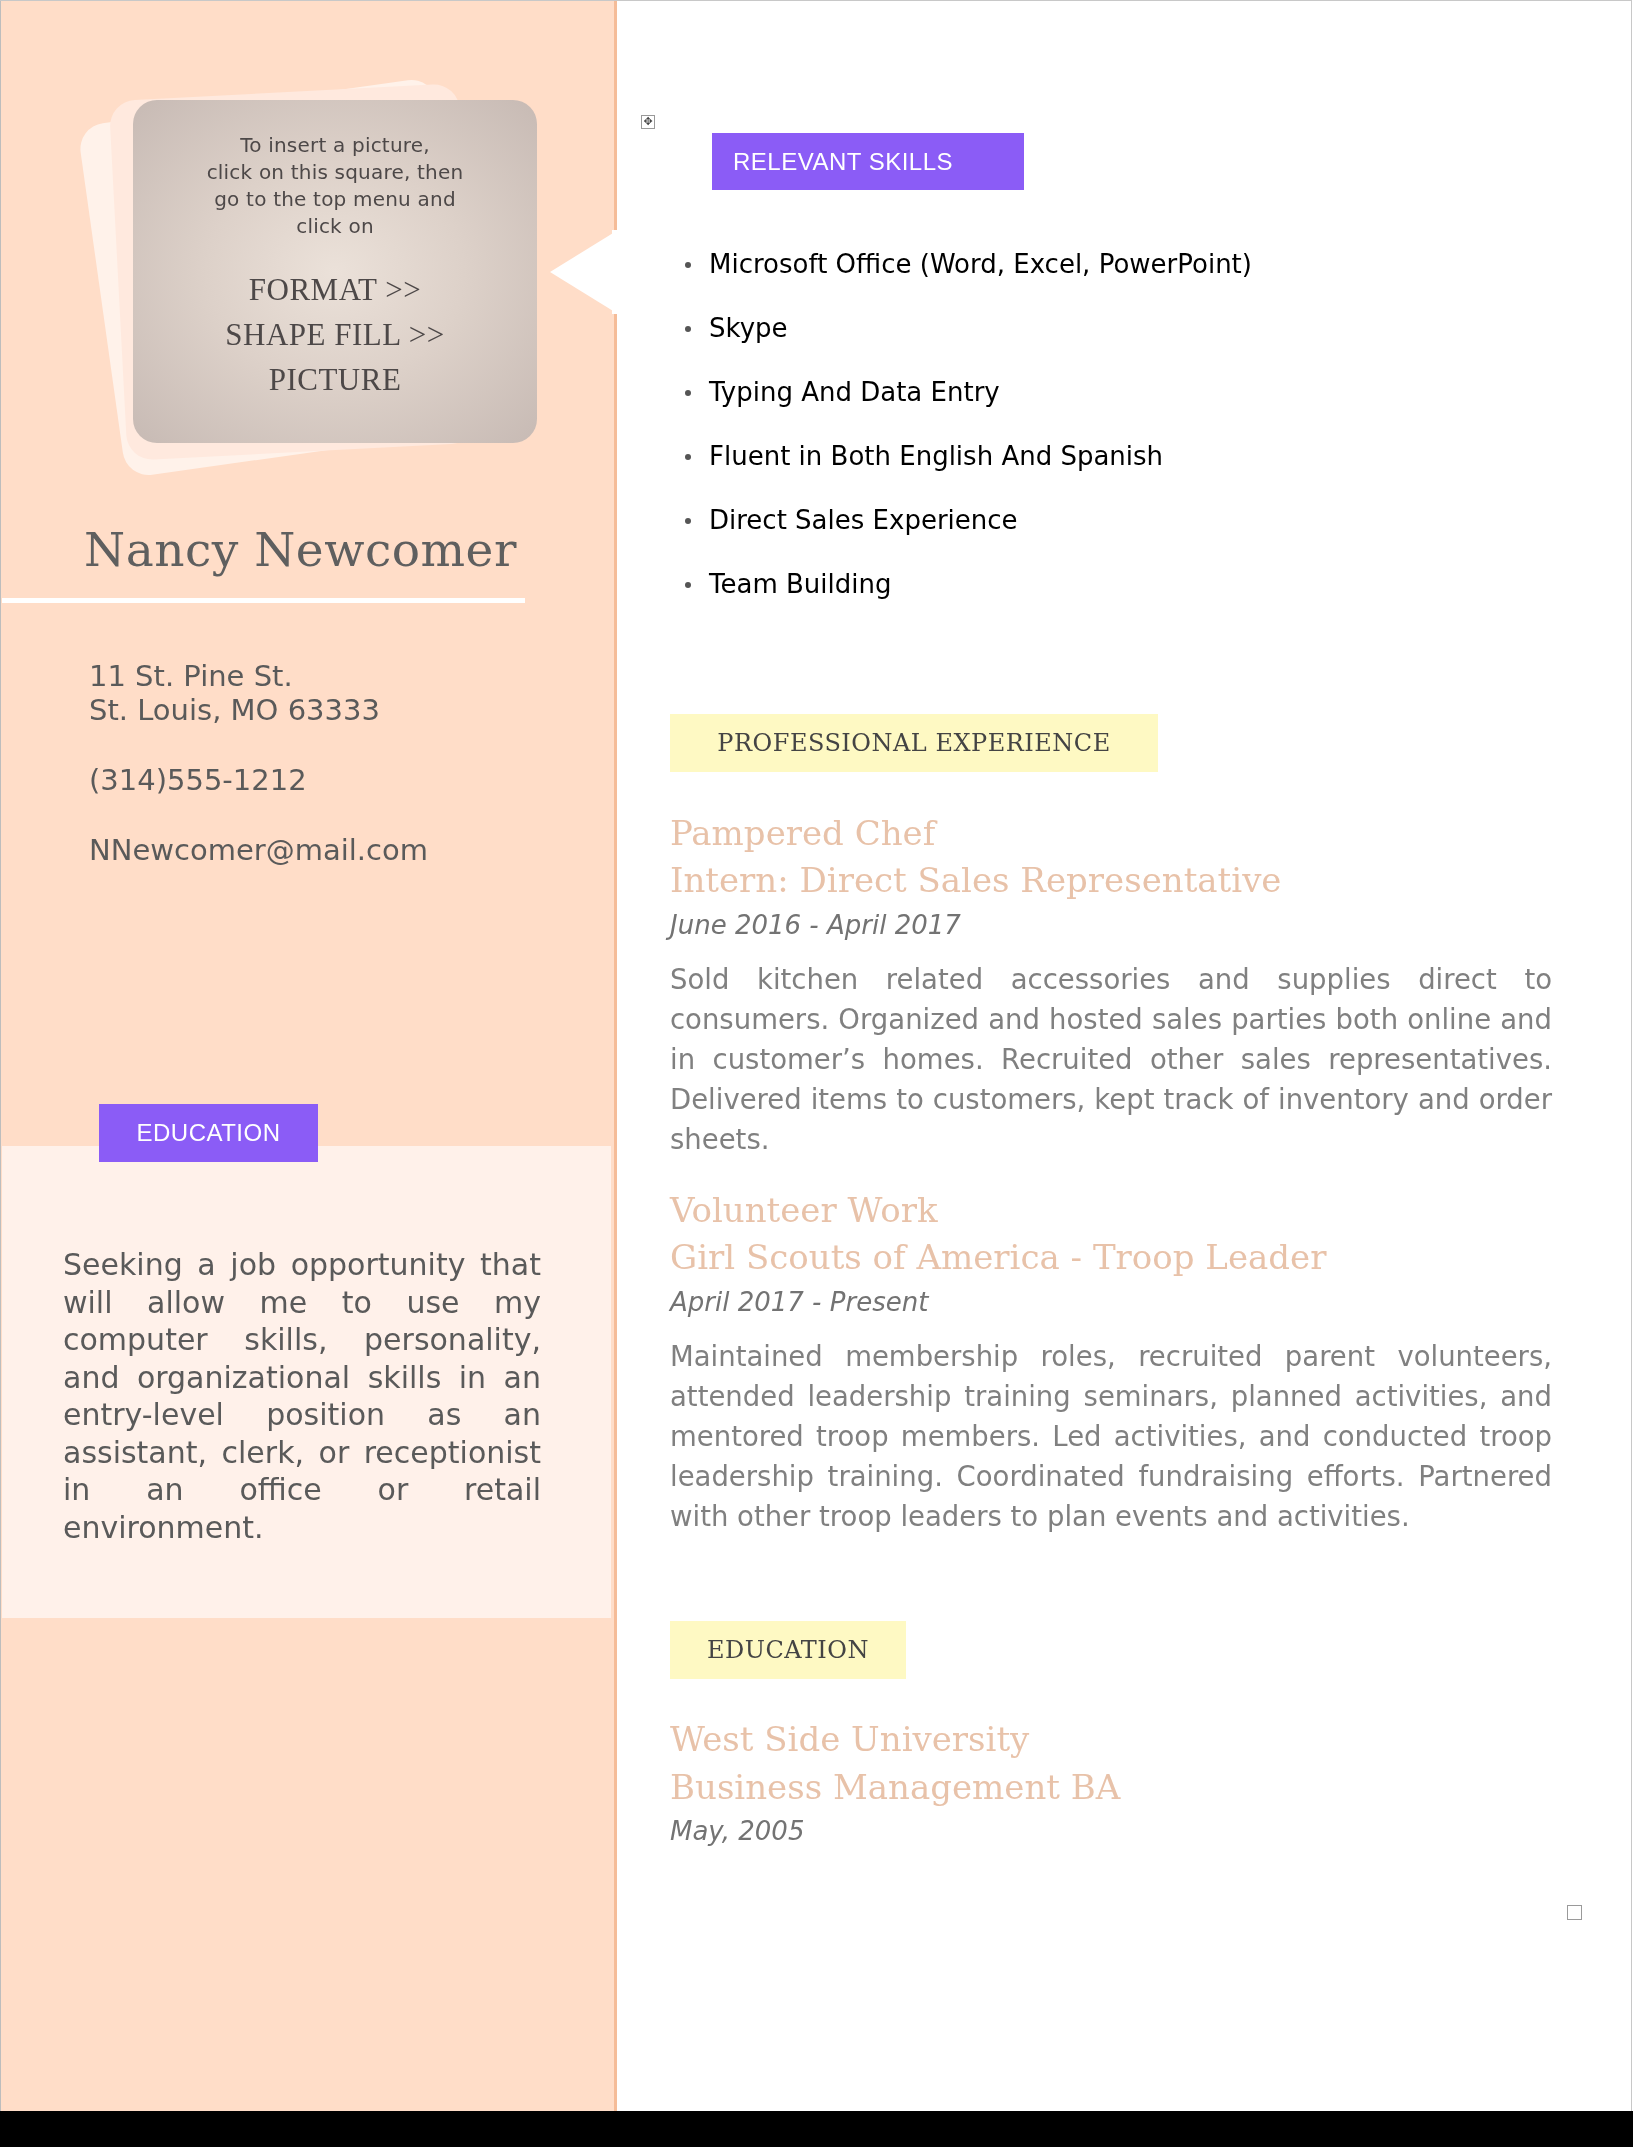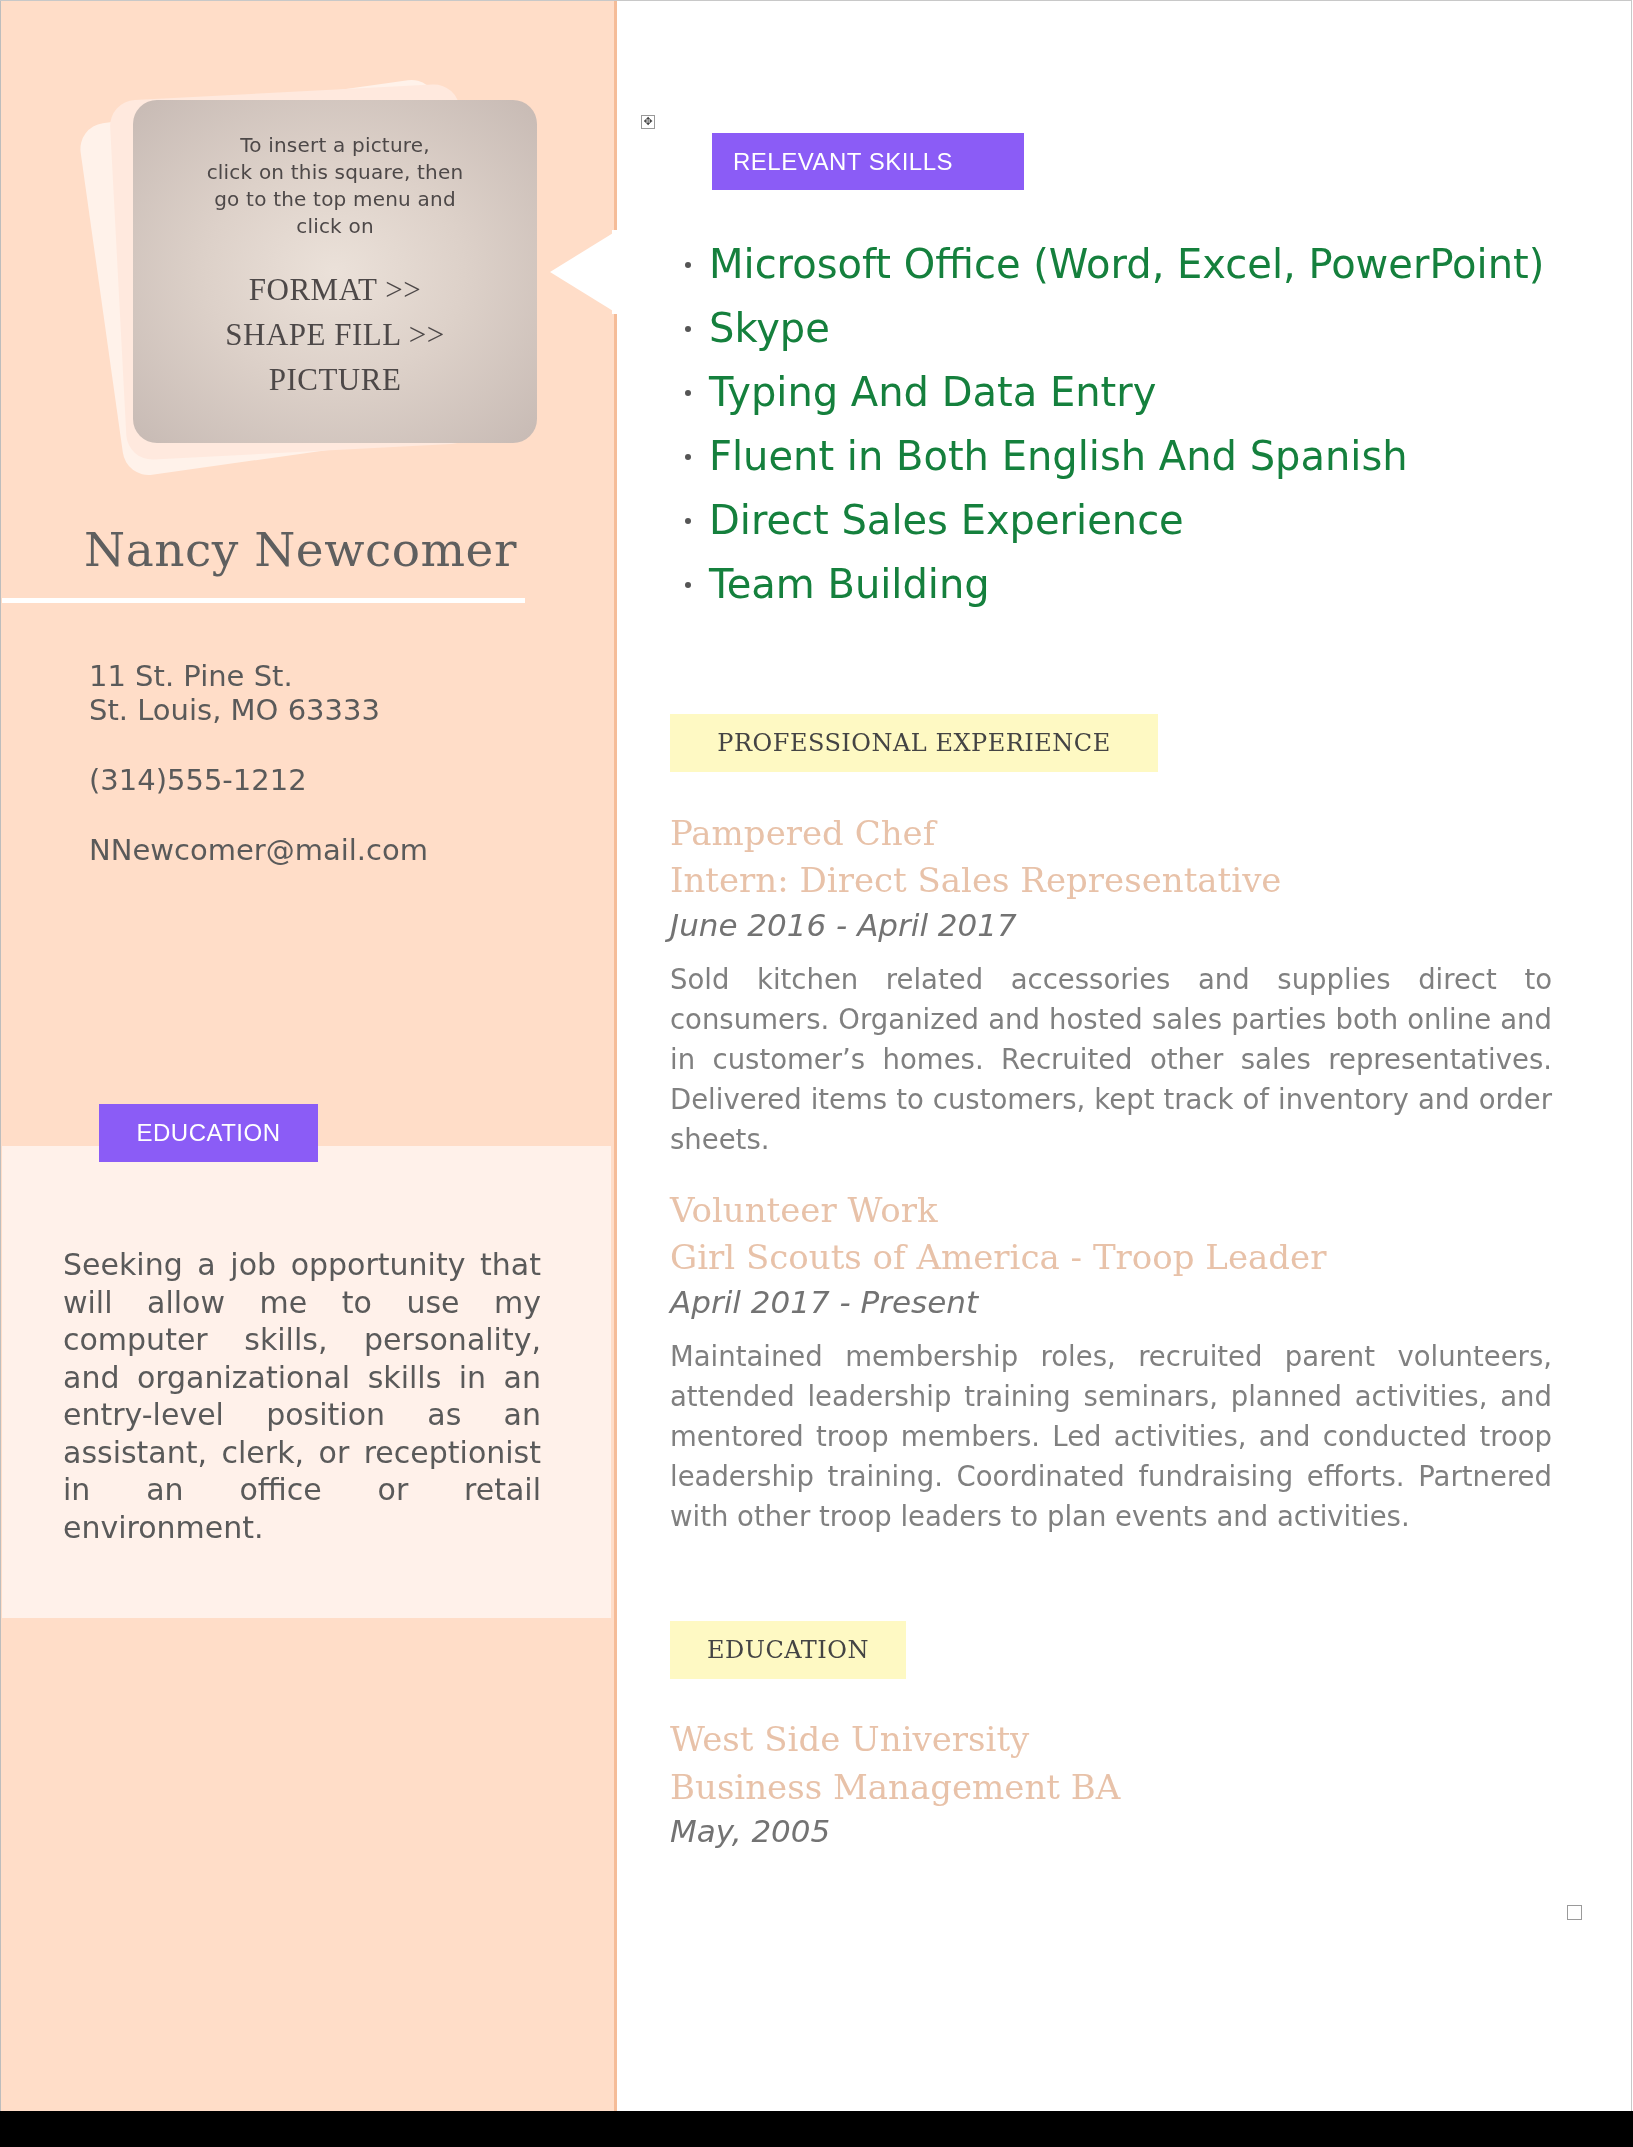--- a/index.html
+++ b/index.html
@@ -36,27 +36,27 @@
   .label-dark { position:absolute; background:#8b5cf6; color:#ffffff; font-family:Liberation Sans, sans-serif;
                 font-size:24px; display:flex; align-items:center; justify-content:center; letter-spacing:0.5px;margin-left:36px; }
   .label-light { position:absolute; background:#fef9c3; color:#444; font-family:"DejaVu Serif", serif;
                  font-size:24px; display:flex; align-items:center; justify-content:center; letter-spacing:0.5px; }
 
   .obj-box { position:absolute; left:2px; top:1146px; width:609px; height:472px; background:#FFF1EA; }
   .obj-text { position:absolute; left:63px; top:1246px; width:478px; font-size:30px; line-height:37.5px;
               color:#5a5a5a; text-align:justify; }
 
   .skills { position:absolute; left:685px; top:242px; margin:0; padding:0; list-style:none; }
-  .skills li { position:relative; height:64px; line-height:44px; font-size:40px; color:#15803d;
+  .skills li { position:relative; height:64px; line-height:44px; font-size:26px; color:#000000;
                padding-left:24px; white-space:nowrap; }
   .skills li .dot { position:absolute; left:0; top:20px; width:6px; height:6px; border-radius:50%; background:#555; }
 
   .entry-title { position:absolute; left:670px; font-family:"DejaVu Serif", serif; font-size:34px;
                  color:#E8C2A9; white-space:nowrap; line-height:44px; }
-  .entry-date { position:absolute; left:670px; font-size:31px; font-style:italic; color:#737373;
+  .entry-date { position:absolute; left:670px; font-size:26px; font-style:italic; color:#737373;
                 white-space:nowrap; line-height:40px; }
   .entry-body { position:absolute; left:670px; width:882px; font-size:27.5px; line-height:40px; color:#808080;
                 text-align:justify; }
 
   .move-handle { position:absolute; left:641px; top:115px; width:12px; height:12px; border:1px solid #999;
                  background:#fff; font-size:11px; line-height:12px; text-align:center; color:#444; cursor:move; }
   .end-mark { position:absolute; left:1567px; top:1905px; width:13px; height:13px; border:1px solid #9a9a9a; }
 </style>
 </head>
 <body>

